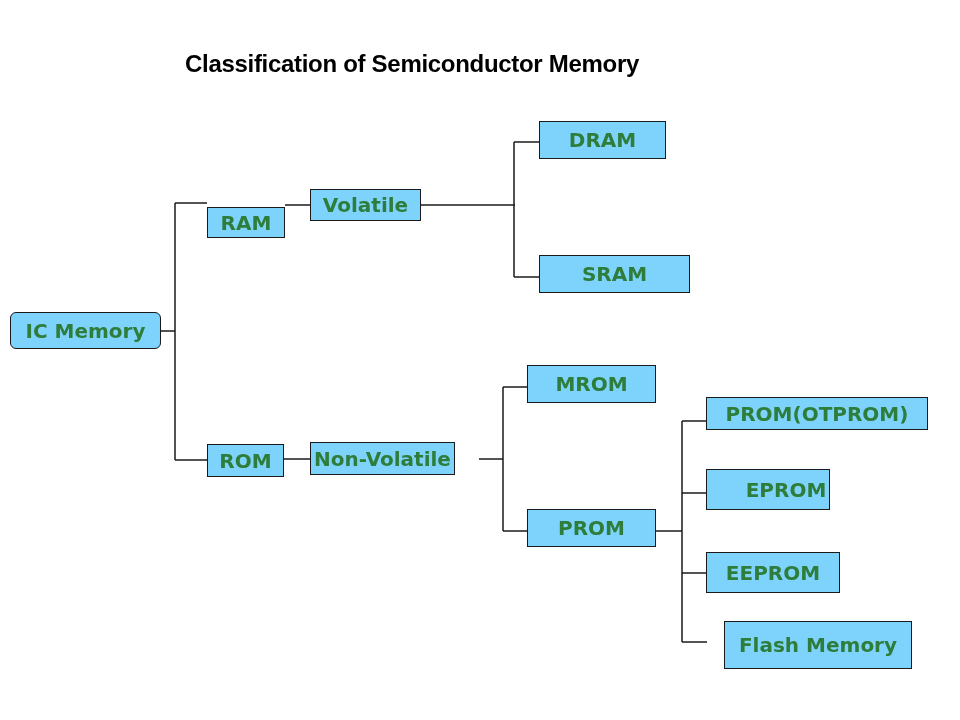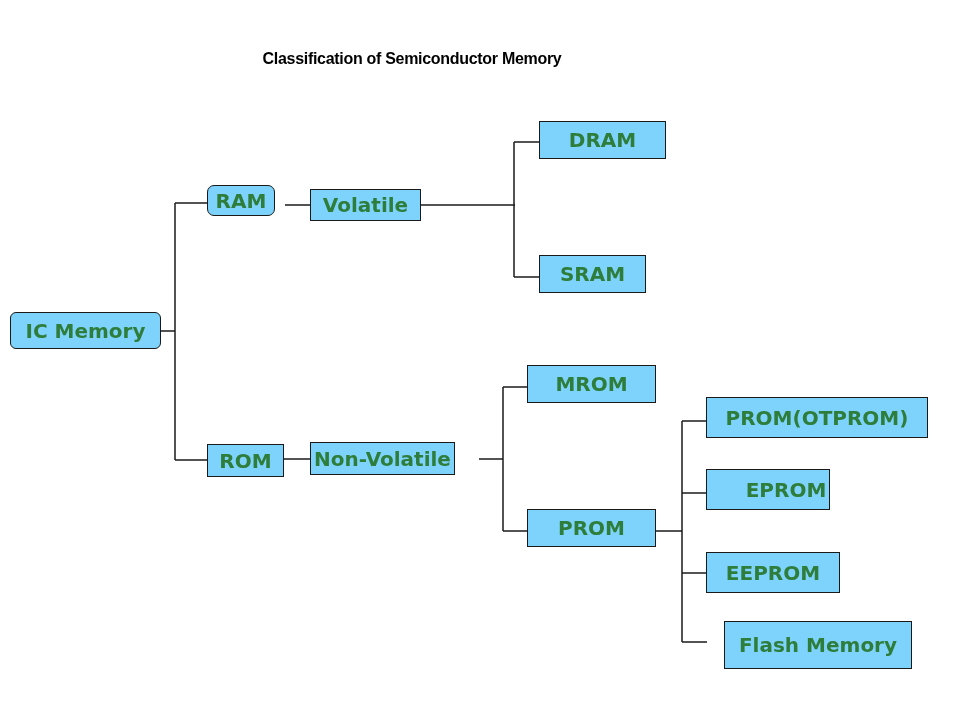--- a/index.html
+++ b/index.html
@@ -1,17 +1,17 @@
 <!DOCTYPE html>
 <html><head>
 <meta charset="utf-8">
 <style>
   html, body { margin: 0; padding: 0; background: #ffffff; }
   body { width: 960px; height: 720px; position: relative; overflow: hidden; font-family: "Liberation Sans", sans-serif; }
-  .title { position: absolute; left: 0; width: 824px; top: 50px; text-align: center; font-family: "Liberation Sans", sans-serif; font-weight: bold; font-size: 16px; color: #000; letter-spacing: -0.3px; }
+  .title { position: absolute; left: 0; width: 824px; top: 50px; text-align: center; font-family: "Liberation Sans", sans-serif; font-weight: bold; font-size: 24px; color: #000; letter-spacing: -0.3px; }
   .node { position: absolute; box-sizing: border-box; border: 1.5px solid #1a1a1a; background: #7dd3fc; color: #2e7d3a; font-family: "DejaVu Sans", sans-serif; font-weight: bold; font-size: 20px; display: flex; align-items: center; justify-content: center; white-space: nowrap; }
   svg.lines { position: absolute; left: 0; top: 0; }
   svg.lines line { stroke: #1a1a1a; stroke-width: 1.5; }
 </style>
 </head>
 <body>
 
 <div class="title">Classification of Semiconductor Memory</div>
 
 <svg class="lines" width="960" height="720">
@@ -37,24 +37,24 @@
 
   <line x1="655" y1="531" x2="682" y2="531"></line>
   <line x1="682" y1="421" x2="682" y2="642"></line>
   <line x1="682" y1="421" x2="707" y2="421"></line>
   <line x1="682" y1="493" x2="707" y2="493"></line>
   <line x1="682" y1="573" x2="707" y2="573"></line>
   <line x1="682" y1="642" x2="707" y2="642"></line>
 </svg>
 
 <div class="node" style="left:10px;top:312px;width:151px;height:37px;border-radius:6px;">IC Memory</div>
-<div class="node" style="left:207px;top:185px;width:68px;height:31px;border-radius:7px;">RAM</div>
+<div class="node" style="left:207px;top:207px;width:78px;height:31px;">RAM</div>
 <div class="node" style="left:310px;top:189px;width:111px;height:32px;">Volatile</div>
 <div class="node" style="left:539px;top:121px;width:127px;height:38px;">DRAM</div>
-<div class="node" style="left:539px;top:255px;width:107px;height:38px;">SRAM</div>
+<div class="node" style="left:539px;top:255px;width:151px;height:38px;">SRAM</div>
 <div class="node" style="left:207px;top:444px;width:77px;height:33px;">ROM</div>
 <div class="node" style="left:310px;top:442px;width:145px;height:33px;">Non-Volatile</div>
 <div class="node" style="left:527px;top:365px;width:129px;height:38px;">MROM</div>
 <div class="node" style="left:527px;top:509px;width:129px;height:38px;">PROM</div>
-<div class="node" style="left:706px;top:397px;width:222px;height:41px;">PROM(OTPROM)</div>
+<div class="node" style="left:706px;top:397px;width:222px;height:33px;">PROM(OTPROM)</div>
 <div class="node" style="left:706px;top:469px;width:124px;height:41px;padding-left:36px;">EPROM</div>
 <div class="node" style="left:706px;top:552px;width:134px;height:41px;">EEPROM</div>
 <div class="node" style="left:724px;top:621px;width:188px;height:48px;">Flash Memory</div>
 
 </body></html>

